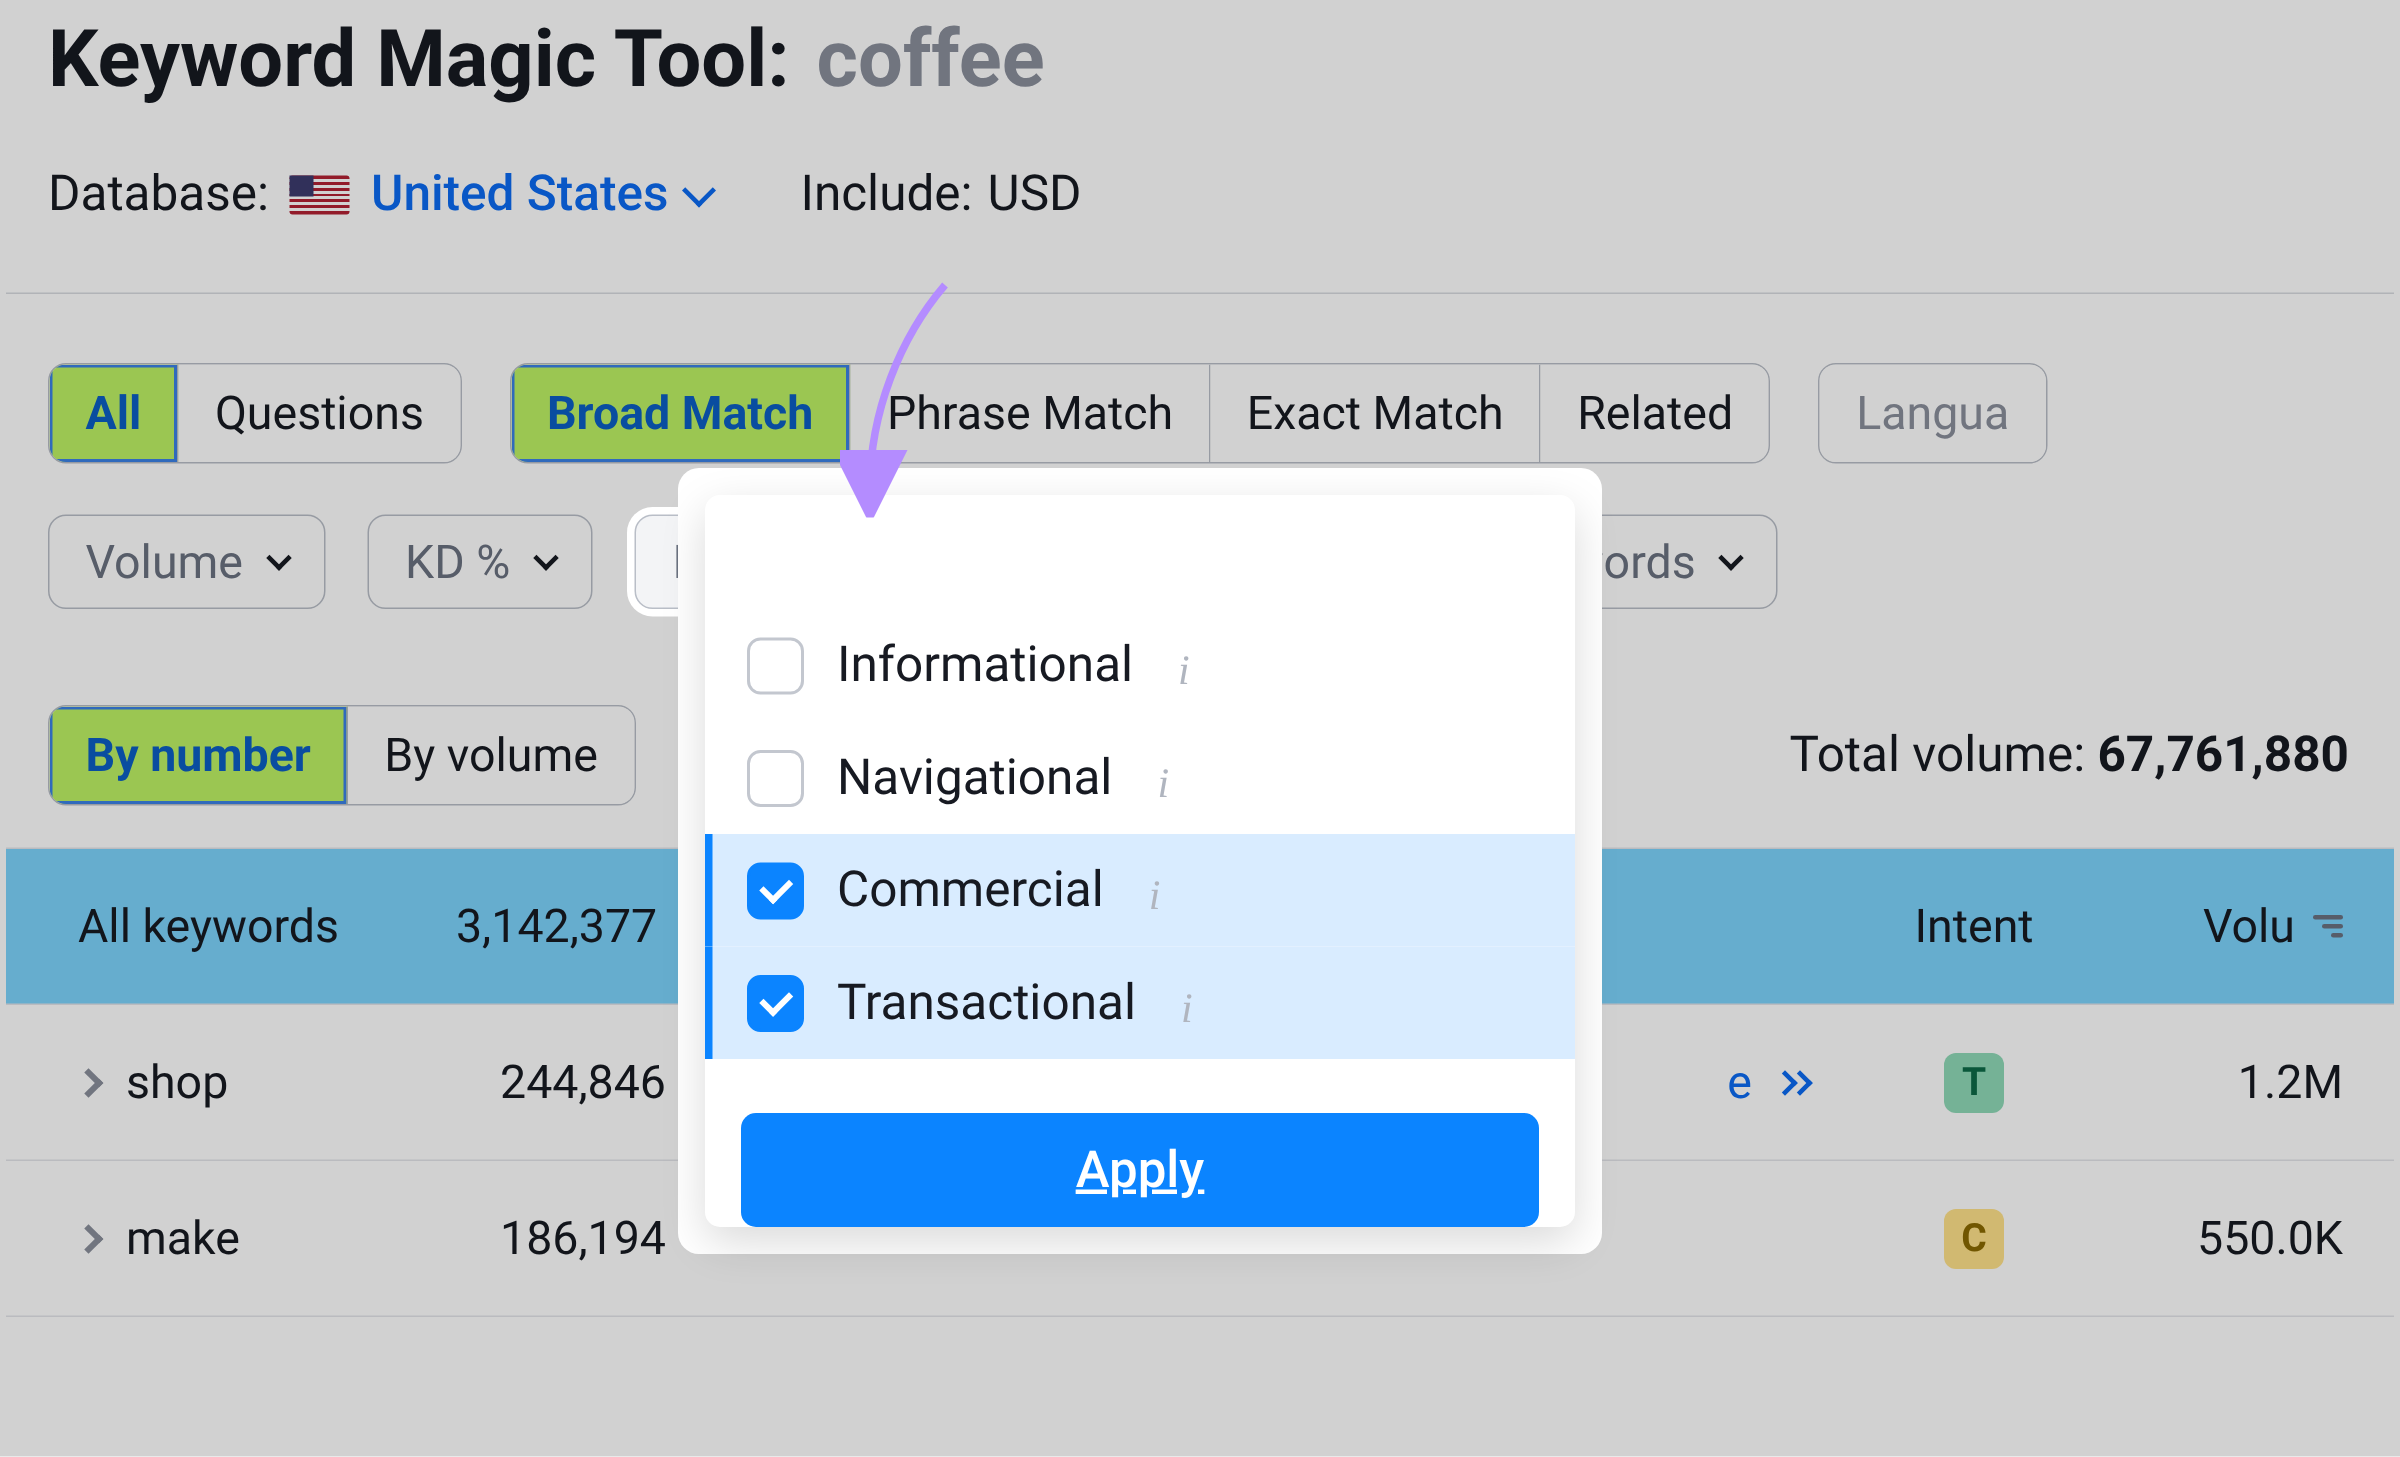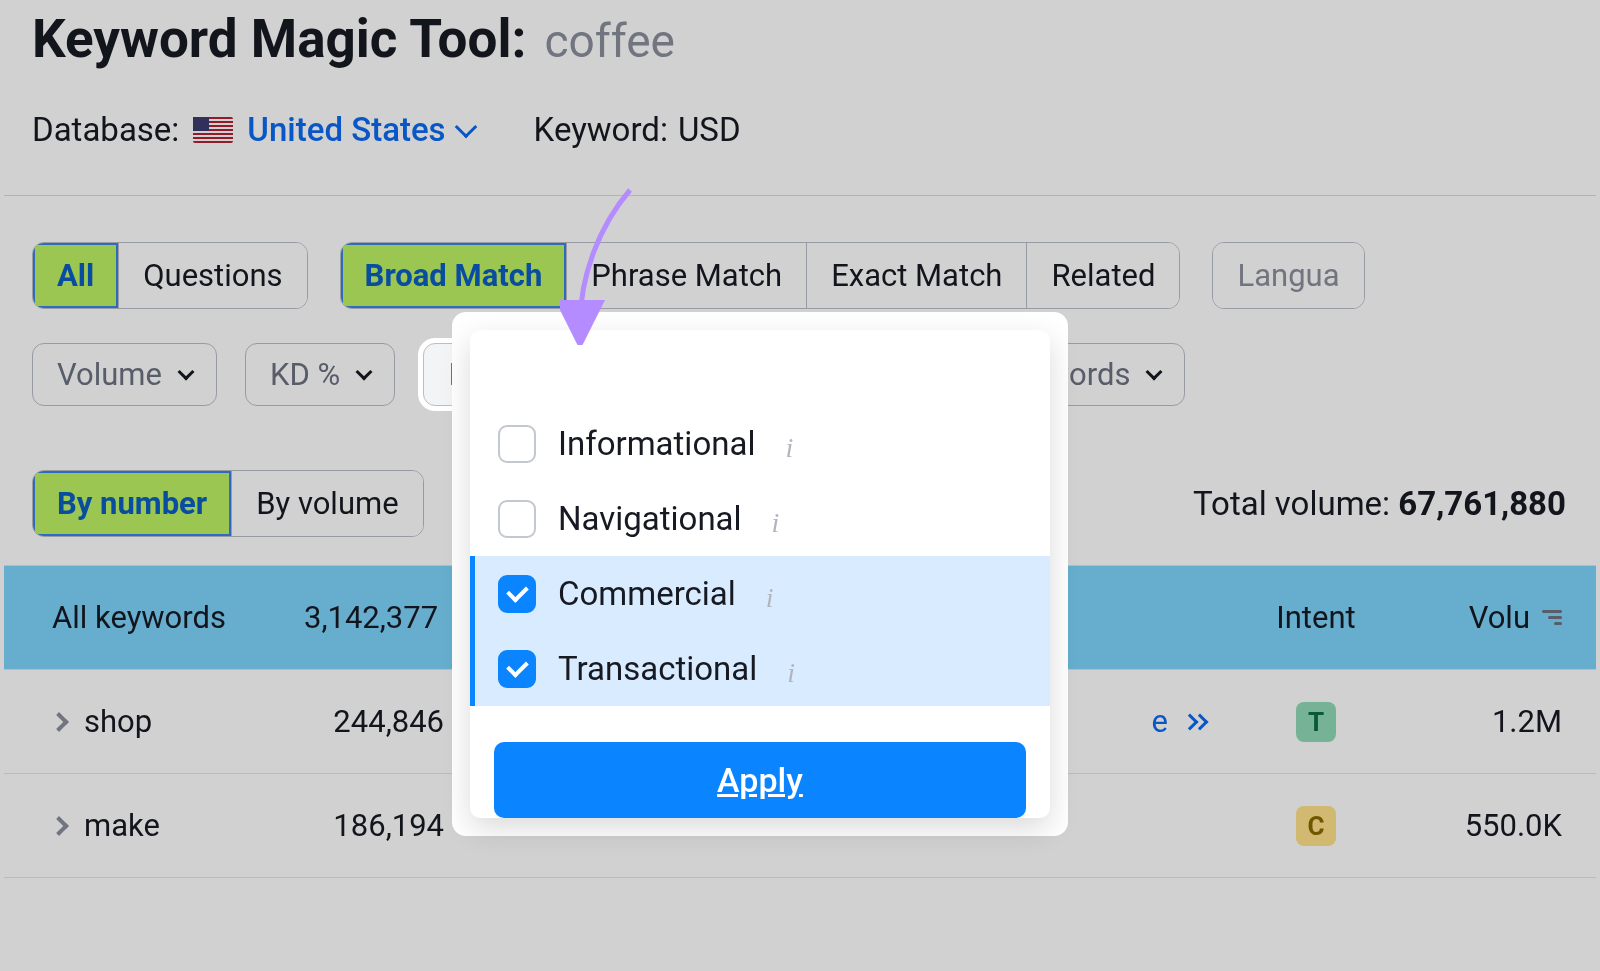--- a/index.html
+++ b/index.html
@@ -35,22 +35,22 @@
     gap: 18px;
     padding: 0 0 0 28px;
     margin-top: 4px;
   }
   .title-label {
     font-size: 53px;
     font-weight: 700;
     color: #171a22;
   }
   .title-query {
-    font-size: 46px;
-    font-weight: 400;
+    font-size: 53px;
+    font-weight: 700;
     color: #8a8f9c;
   }
 
   .meta-row {
     display: flex;
     align-items: center;
     gap: 60px;
     padding-left: 28px;
     margin-top: 40px;
     font-size: 33px;
@@ -341,21 +341,21 @@
   <div class="meta-row">
     <div class="db-block">
       <span class="db-label">Database:</span>
       <span class="flag"></span>
       <span class="db-value">
         <span>United States</span>
         <span class="chev blue"></span>
       </span>
     </div>
     <div class="cur-block">
-      <span class="cur-label">Keyword:</span>
+      <span class="cur-label">Include:</span>
       <span class="cur-value">USD</span>
     </div>
   </div>
 
   <div class="rule"></div>
 
   <div class="pill-row">
     <div class="seg">
       <div class="seg-btn active">All</div>
       <div class="seg-btn">Questions</div>

